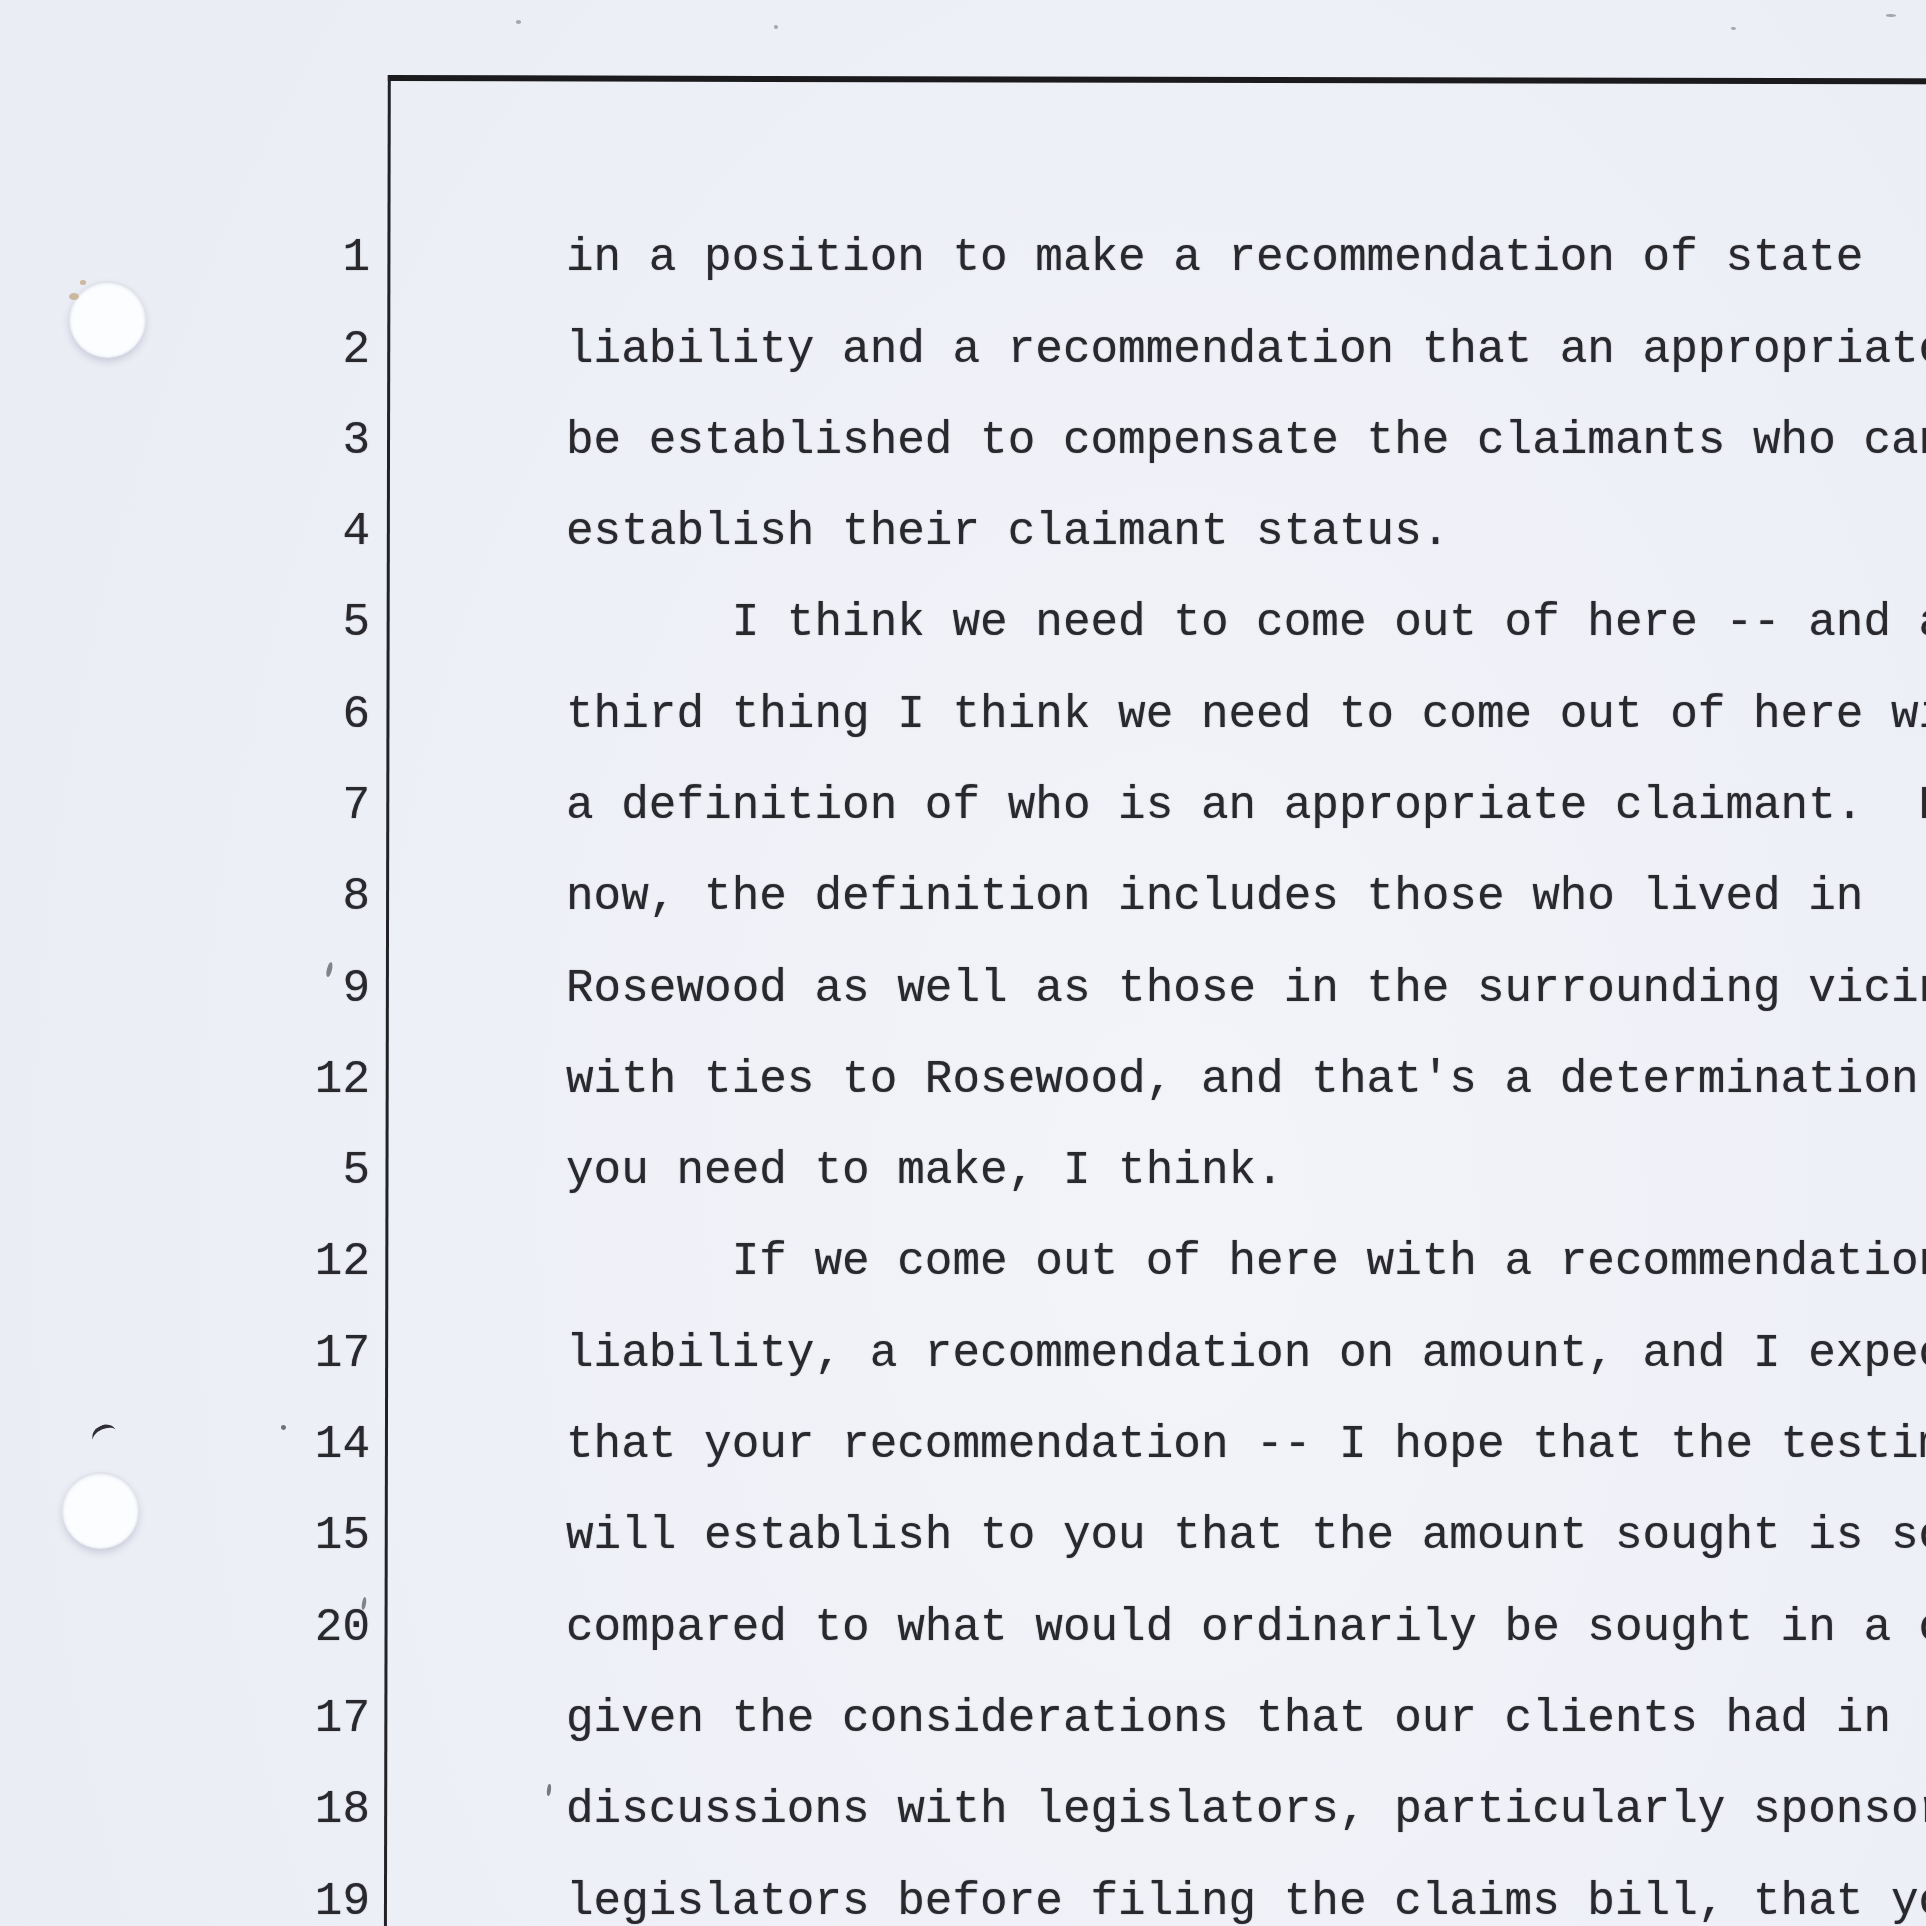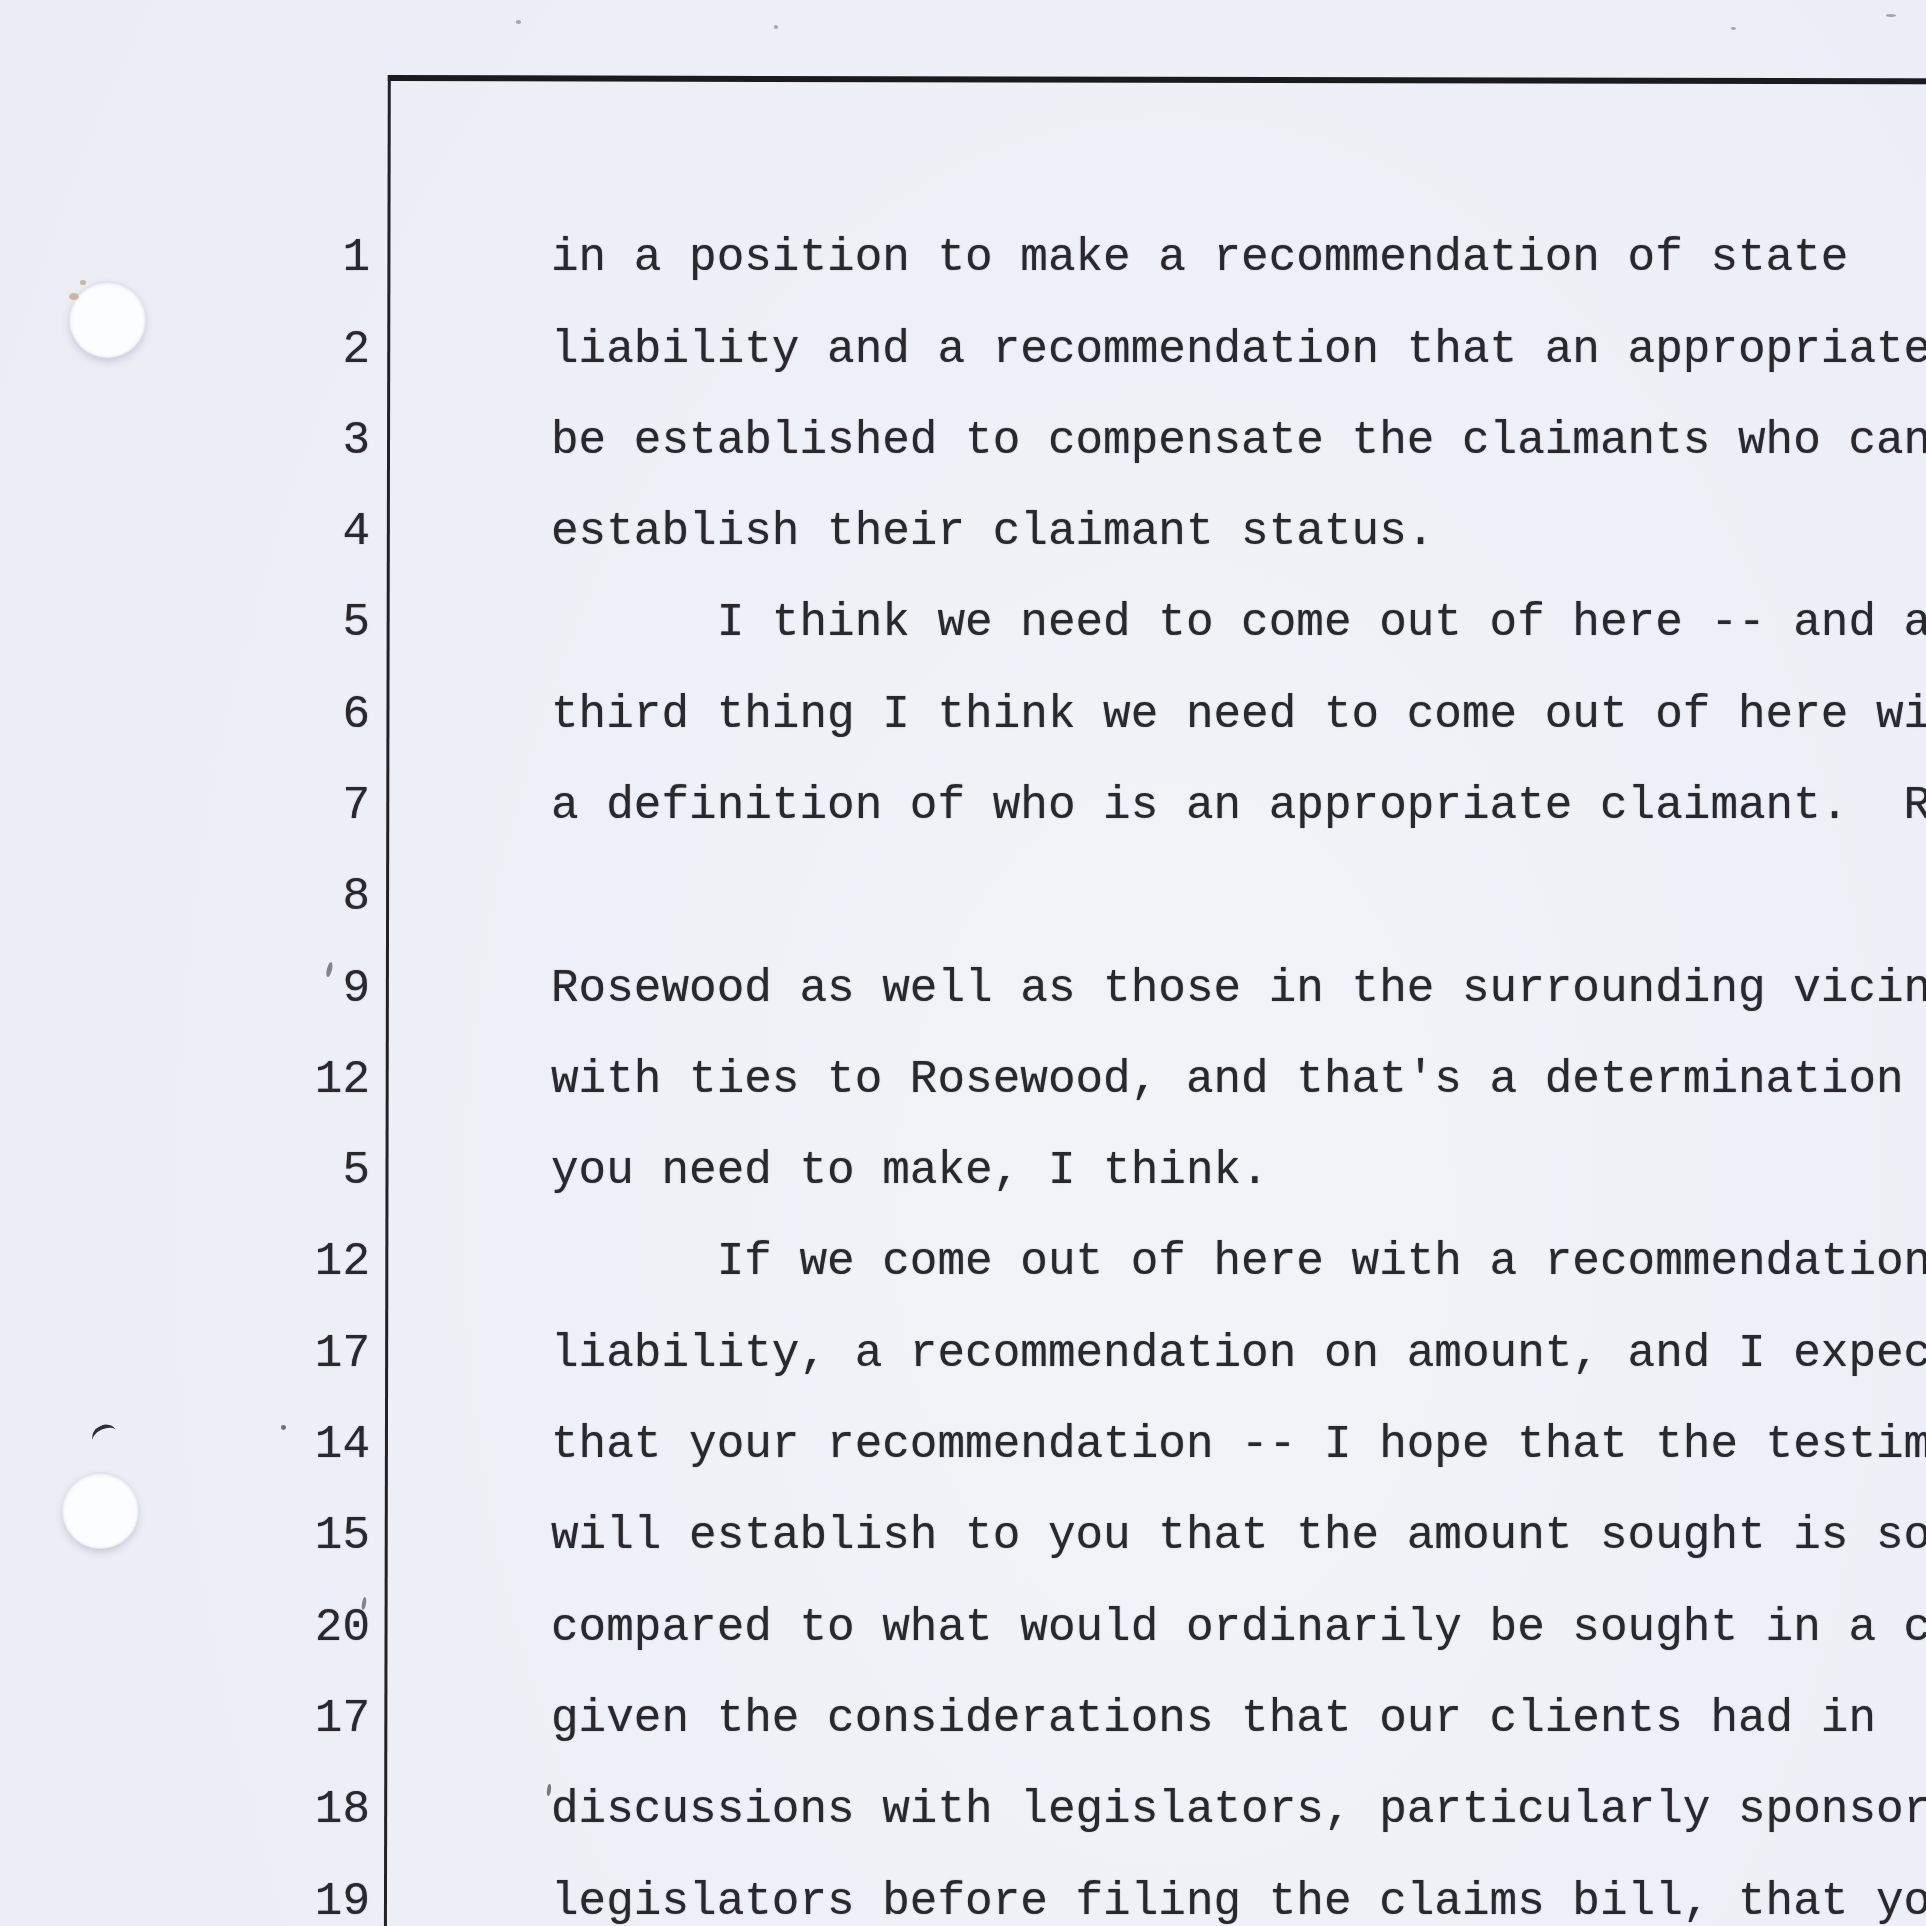--- a/index.html
+++ b/index.html
@@ -49,21 +49,21 @@
   }
   .line .num {
     position: absolute;
     left: 231px;
     width: 139px;
     text-align: right;
     white-space: pre;
   }
   .line .txt {
     position: absolute;
-    left: 551px;
+    left: 566px;
     white-space: pre;
     text-align: center;
   }
   
   .hole {
     position: absolute;
     width: 77px;
     height: 77px;
     border-radius: 50%;
     background: #fcfdff;
@@ -132,20 +132,21 @@
       <div class="line ink" style="top: 686px;">
         <span class="num">6</span>
         <span class="txt">third thing I think we need to come out of here with is</span>
       </div>
       <div class="line ink" style="top: 777px;">
         <span class="num">7</span>
         <span class="txt">a definition of who is an appropriate claimant.  Right</span>
       </div>
       <div class="line ink" style="top: 868px;">
         <span class="num">8</span>
+        <span class="txt">now, the definition includes those who lived in</span>
       </div>
       <div class="line ink" style="top: 960px;">
         <span class="num">9</span>
         <span class="txt">Rosewood as well as those in the surrounding vicinity</span>
       </div>
       <div class="line ink" style="top: 1051px;">
         <span class="num">12</span>
         <span class="txt">with ties to Rosewood, and that's a determination that</span>
       </div>
       <div class="line ink" style="top: 1142px;">

